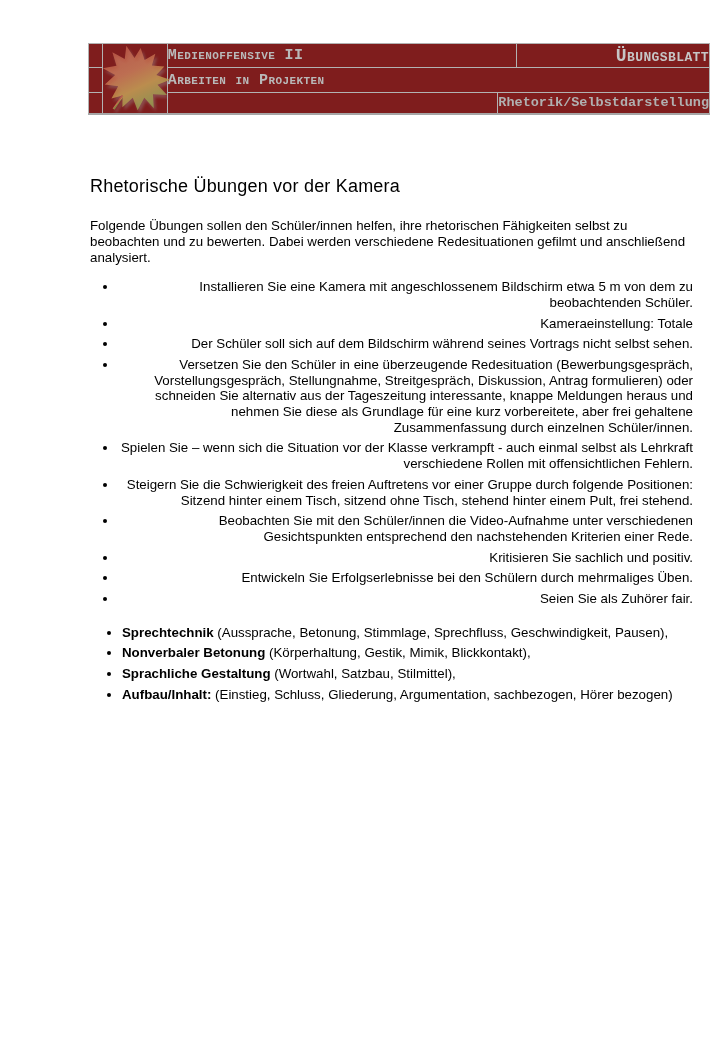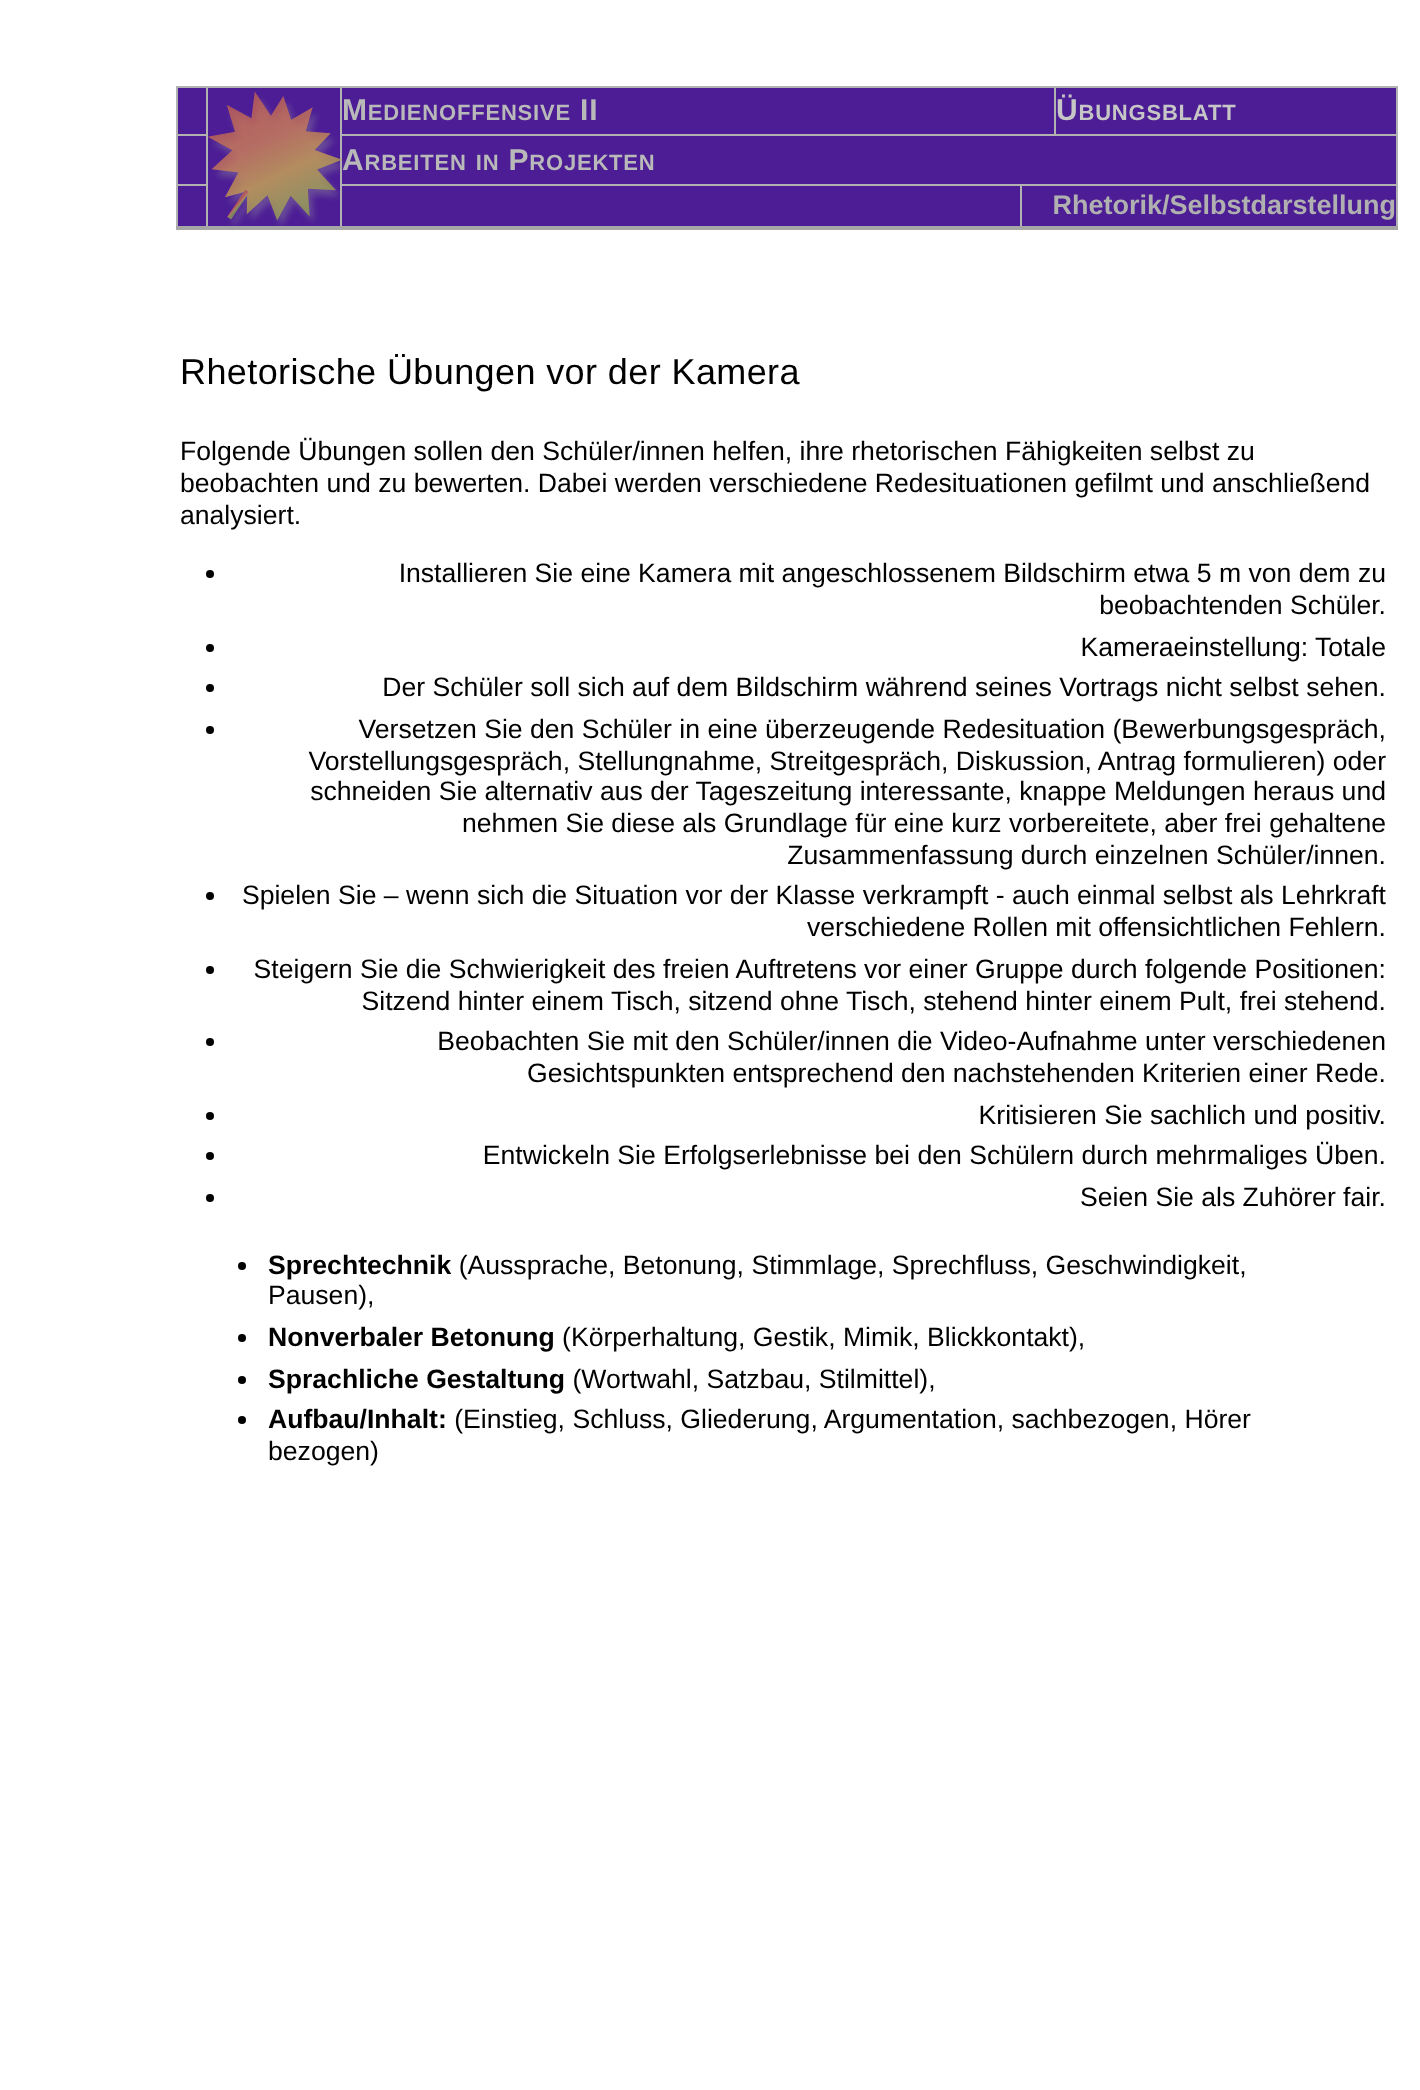--- a/index.html
+++ b/index.html
@@ -14,22 +14,23 @@
 
   
   .header-table{
     position:absolute;left:88px;top:43px;
     border-collapse:collapse;table-layout:fixed;
     border-bottom:2px solid #a6a6a6;
   }
   .header-table td{
     border:1px solid #b2b2b2;
     padding:0;
-    background:#4c1d95;
+    background:#7f1d1d;
     overflow:visible;
+    font-family:Liberation Mono, monospace;
   }
   .col-idx{width:15px;}
   .col-logo{width:67px;}
   .col-main{width:340px;}
   .col-gap{width:17px;}
   .col-right{width:171px;}
   .row-1{height:24px;}
   .row-2{height:25px;}
   .row-3{height:21px;padding-left:32px;}
 
@@ -40,23 +41,23 @@
     letter-spacing:.4px;
     color:#b9b9b9;
     padding-left:5px;
     vertical-align:middle;
   }
   .cell-badge{
     background:#d8d8d8;
     color:#c6c6c6;
     font-weight:bold;
     font-variant:small-caps;
-    font-size:15px;
+    font-size:18px;
     letter-spacing:.4px;
-    text-align:left;
+    text-align:right;
     vertical-align:middle;
   }
   .cell-topic{
     font-weight:bold;
     font-size:13.5px;
     color:#b0b0b0;
     text-align:right;
     padding-right:4px;
     vertical-align:middle;
   }
@@ -84,21 +85,21 @@
   }
   .para{margin:0 0 14px 0;}
   .points-heading{margin:0 0 16px 0;}
   ul.bullet-list{
     margin:5px 0 18px 0;
     padding-left:28px;
     list-style:disc outside;
   }
   ul.bullet-list li{margin:0 0 5px 0;text-align:right;}
   .criteria-intro{margin:0 0 21px 0;}
-  ul.criteria-list{margin:16px;padding-left:28px;list-style:disc outside;}
+  ul.criteria-list{margin:4px;padding-left:28px;list-style:disc outside;}
   ul.criteria-list li{margin:0 0 5px 0;}
   .bold{font-weight:bold;}
 </style>
 </head>
 <body>
 
 <div class="page">
 
   <table class="header-table">
     <colgroup>

